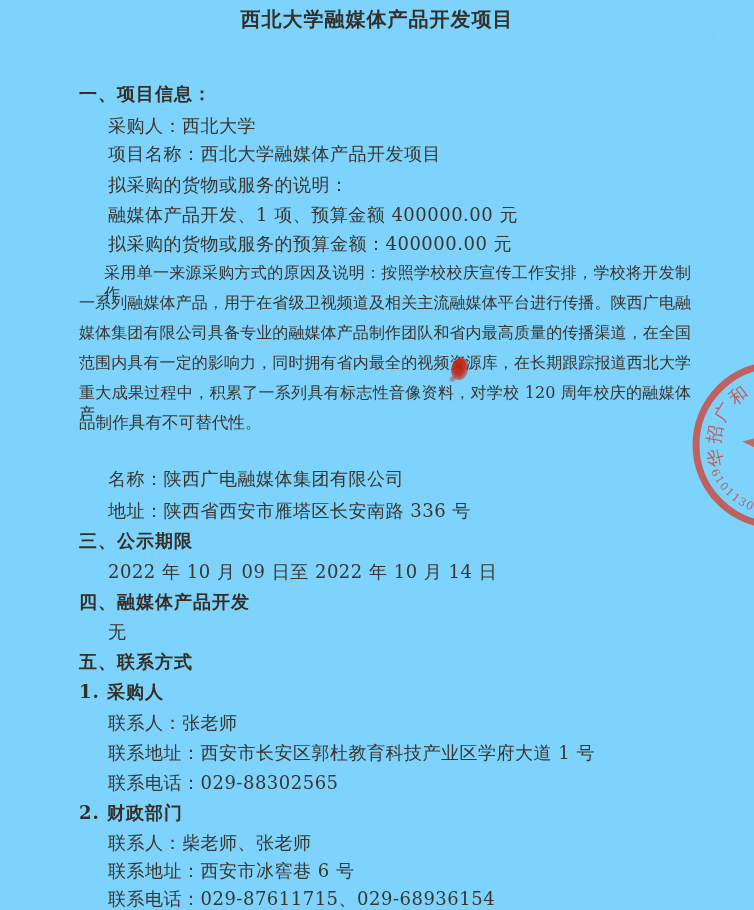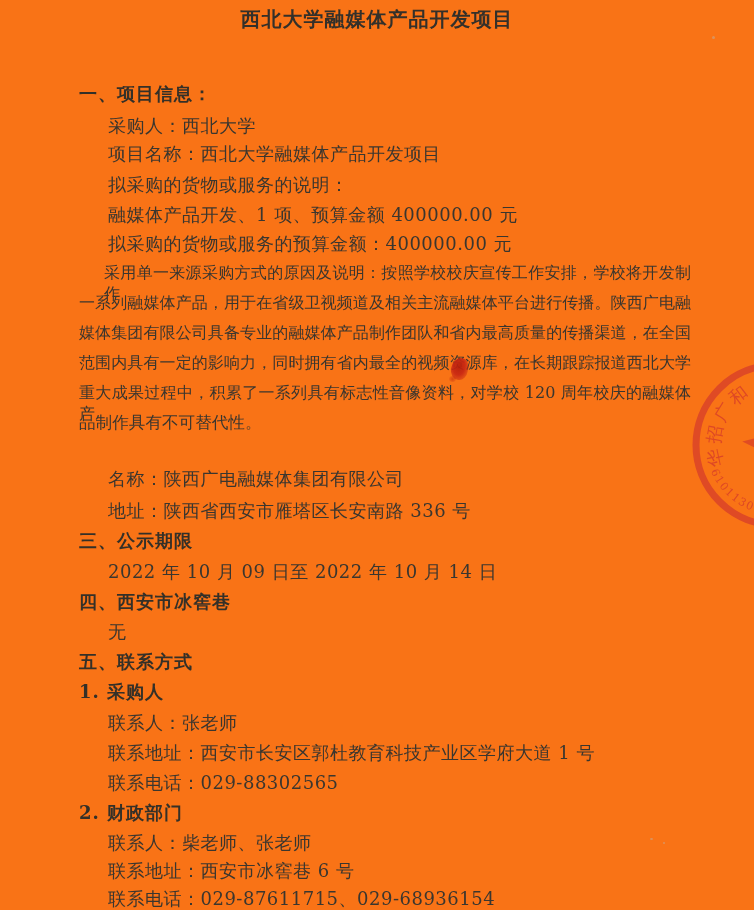--- a/index.html
+++ b/index.html
@@ -1,18 +1,18 @@
 <!DOCTYPE html>
 <html><head>
 <meta charset="utf-8">
 <style>
   html,body { margin:0; padding:0; background:#e8e8e6; }
   .page {
     position:relative; width:754px; height:910px; margin:0 auto;
-    background:#f97316; overflow:hidden;
+    background:#7dd3fc; overflow:hidden;
     font-family:"DejaVu Serif","Liberation Serif",serif;
     color:#3a362f;
   }
   .line { position:absolute; left:79px; width:612px; font-size:18px; line-height:22px;
           letter-spacing:0.5px; white-space:nowrap; }
   .center { left:0; width:754px; text-align:center; font-weight:bold; font-size:20px;
             letter-spacing:1px; color:#33302a; }
   .heading { font-weight:bold; color:#343028; letter-spacing:1px; }
   .indent { left:108px; width:584px; }
   .para { font-size:16px; letter-spacing:0; white-space:normal;
@@ -52,21 +52,21 @@
   <div class="line para" style="top:352px">范围内具有一定的影响力，同时拥有省内最全的视频资源库，在长期跟踪报道西北大学</div>
   <div class="line para" style="top:382px">重大成果过程中，积累了一系列具有标志性音像资料，对学校 120 周年校庆的融媒体产</div>
   <div class="line para-end" style="top:412px">品制作具有不可替代性。</div>
 
   <div class="line indent" style="top:468px">名称：陕西广电融媒体集团有限公司</div>
   <div class="line indent" style="top:500px">地址：陕西省西安市雁塔区长安南路 336 号</div>
 
   <div class="line heading" style="top:530px">三、公示期限</div>
   <div class="line indent" style="top:561px">2022 年 10 月 09 日至 2022 年 10 月 14 日</div>
 
-  <div class="line heading" style="top:591px">四、西安市冰窖巷</div>
+  <div class="line heading" style="top:591px">四、融媒体产品开发</div>
   <div class="line indent" style="top:621px">无</div>
 
   <div class="line heading" style="top:651px">五、联系方式</div>
 
   <div class="line heading" style="top:681px">1. 采购人</div>
   <div class="line indent" style="top:712px">联系人：张老师</div>
   <div class="line indent" style="top:742px">联系地址：西安市长安区郭杜教育科技产业区学府大道 1 号</div>
   <div class="line indent" style="top:772px">联系电话：029-88302565</div>
 
   <div class="line heading" style="top:802px">2. 财政部门</div>

